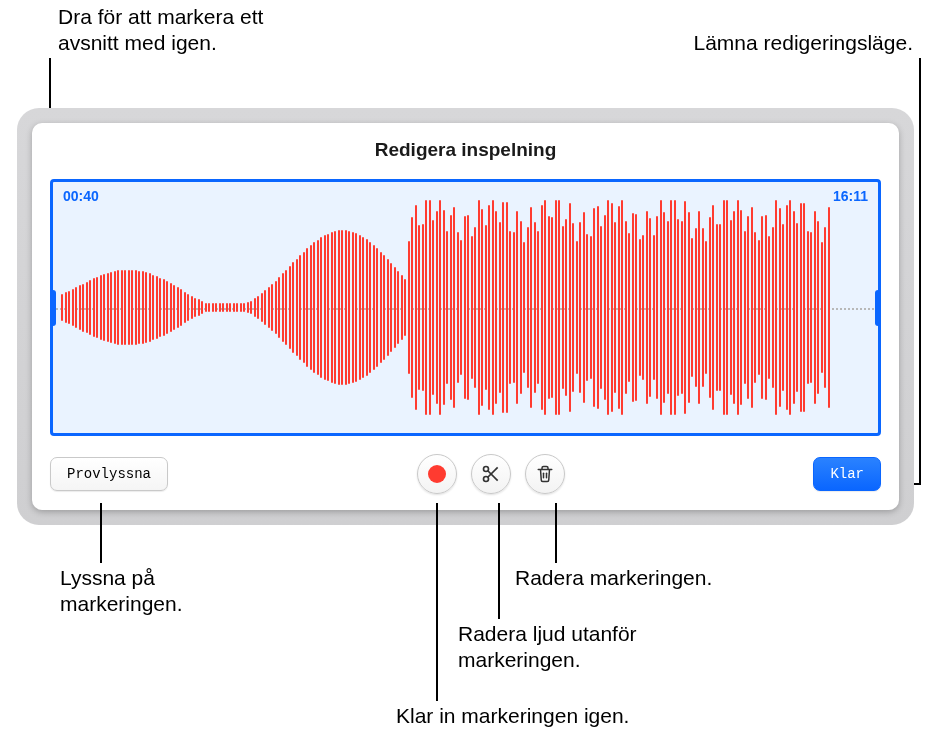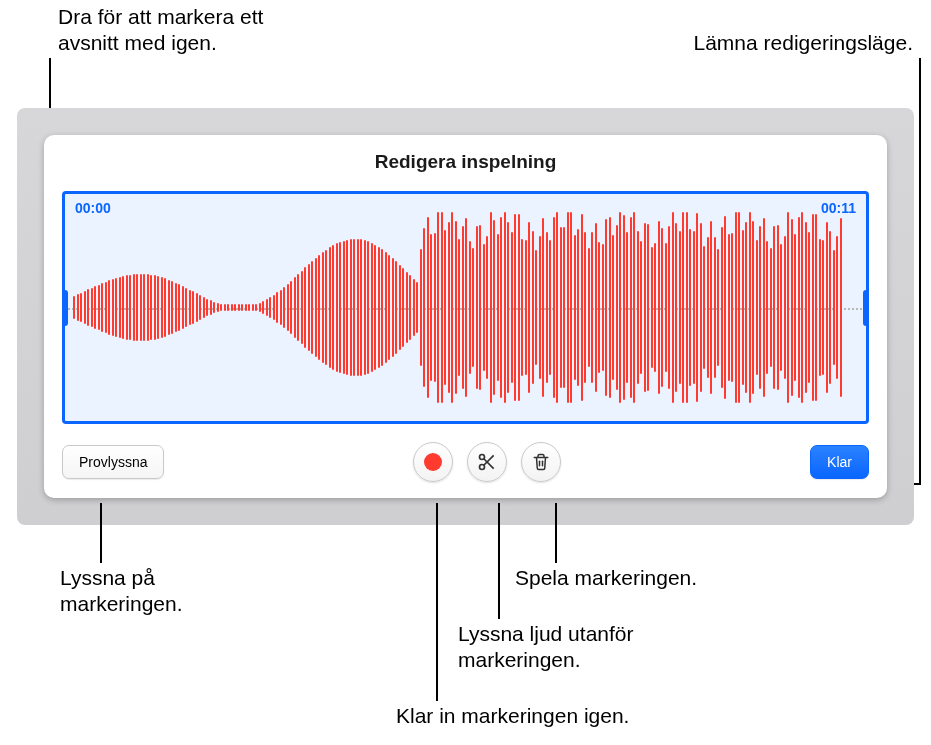--- a/index.html
+++ b/index.html
@@ -23,22 +23,22 @@
     background: #000;
   }
 
   .panel-wrap {
     position: absolute;
     top: 108px;
     left: 17px;
     width: 897px;
     height: 417px;
     background: linear-gradient(#d7d7d9, #cfcfd1);
-    border-radius: 8px;
-    padding: 27px;
+    border-radius: 22px;
+    padding: 15px;
   }
   .panel {
     width: 100%;
     height: 100%;
     background: #ffffff;
     border-radius: 10px;
     box-shadow: 0 2px 6px rgba(0,0,0,0.25);
     display: flex;
     flex-direction: column;
     padding: 16px 18px 14px 18px;
@@ -119,20 +119,21 @@
     font-size: 14px;
     font-weight: 500;
     display: inline-flex;
     align-items: center;
     justify-content: center;
     cursor: pointer;
     border: 1px solid #c9c9c9;
     background: linear-gradient(#ffffff, #f5f5f5);
     color: #000;
     box-shadow: 0 1px 1px rgba(0,0,0,0.08);
+    font-family: Liberation Mono, monospace;
   }
   .btn-pill.primary {
     background: linear-gradient(#2a82ff, #0a66ff);
     border-color: #0a66ff;
     color: #fff;
   }
 
   .tool-center {
     flex: 1;
     display: flex;
@@ -170,22 +171,22 @@
 
 <div class="callout" style="top:30px; right:18px; text-align:right;">Lämna redigeringsläge.</div>
 <div class="callout-line" style="top:58px; right:10px; width:2px; height:425px;"></div>
 <div class="callout-line" style="top:483px; right:10px; width:14px; height:2px;"></div>
 
 <div class="panel-wrap">
   <div class="panel">
     <div class="panel-title">Redigera inspelning</div>
 
     <div class="wave-area">
-      <div class="time-start">00:00</div>
-      <div class="time-end">00:11</div>
+      <div class="time-start">00:40</div>
+      <div class="time-end">16:11</div>
       <div class="midline"></div>
       <div class="waveform" id="waveform">
           <div class="bar" style="height: 12.5%;"></div>
           <div class="bar" style="height: 14.0729%;"></div>
           <div class="bar" style="height: 15.6917%;"></div>
           <div class="bar" style="height: 17.3423%;"></div>
           <div class="bar" style="height: 19.0098%;"></div>
           <div class="bar" style="height: 20.6783%;"></div>
           <div class="bar" style="height: 22.3317%;"></div>
           <div class="bar" style="height: 23.9533%;"></div>
@@ -433,20 +434,20 @@
       <div class="btn-pill primary">Klar</div>
     </div>
   </div>
 </div>
 
 <div class="callout-line" style="top:503px; left:100px; width:2px; height:60px;"></div>
 <div class="callout" style="top:565px; left:60px; white-space:pre;">Lyssna på
 markeringen.</div>
 
 <div class="callout-line" style="top:503px; left:555px; width:2px; height:60px;"></div>
-<div class="callout" style="top:565px; left:515px;">Spela markeringen.</div>
+<div class="callout" style="top:565px; left:515px;">Radera markeringen.</div>
 
 <div class="callout-line" style="top:503px; left:498px; width:2px; height:116px;"></div>
-<div class="callout" style="top:621px; left:458px; white-space:pre;">Lyssna ljud utanför
+<div class="callout" style="top:621px; left:458px; white-space:pre;">Radera ljud utanför
 markeringen.</div>
 
 <div class="callout-line" style="top:503px; left:436px; width:2px; height:198px;"></div>
 <div class="callout" style="top:703px; left:396px;">Klar in markeringen igen.</div>
 
 </body></html>

